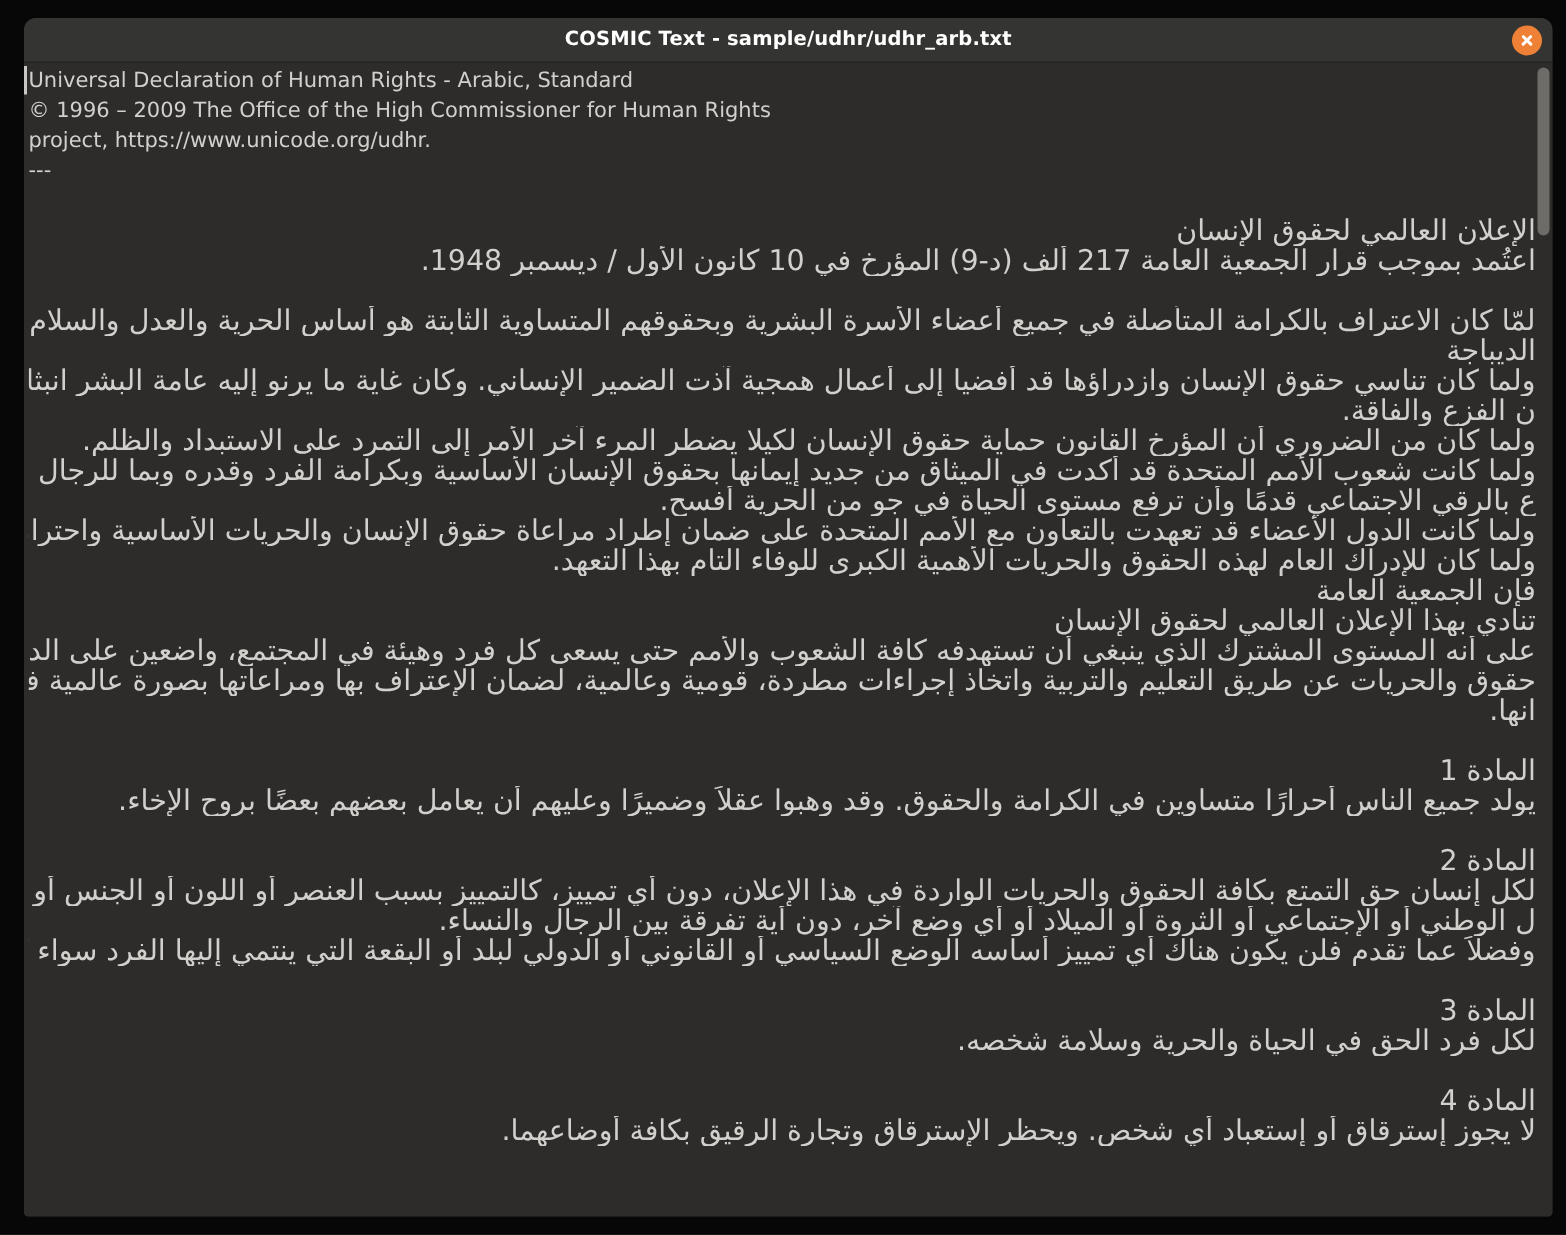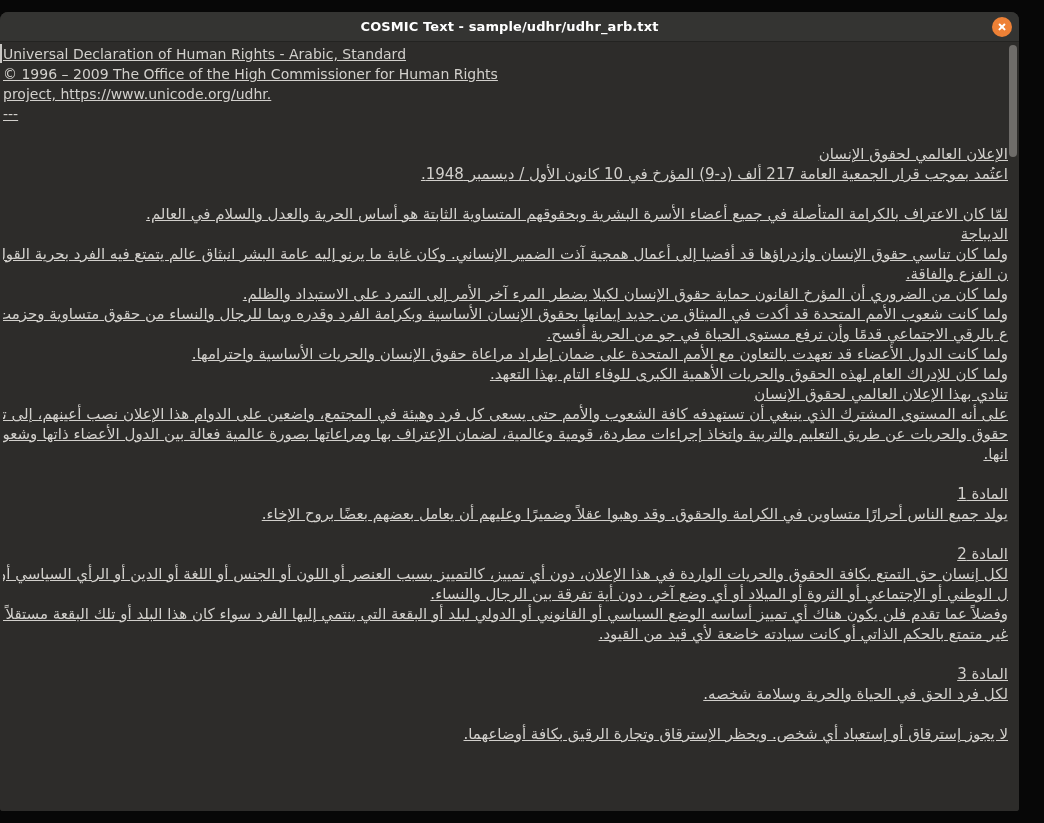--- a/index.html
+++ b/index.html
@@ -15,21 +15,21 @@
   }
   *{margin:0;padding:0;box-sizing:border-box;}
   html,body{width:1044px;height:823px;overflow:hidden;}
   body{
     background:var(--outer-background);
     font-family:"DejaVu Sans",sans-serif;
     position:relative;
   }
   .window{
     position:absolute;
-    left:0; top:12px;
+    left:16px; top:12px;
     width:1019px; height:799px;
     border-radius:8px 8px 3px 3px;
     overflow:hidden;
     background:var(--editor-background);
     display:flex;
     flex-direction:column;
   }
   .titlebar{
     height:30px;
     flex:0 0 30px;
@@ -83,24 +83,23 @@
     left:3px; right:11px; top:2px; bottom:0;
     overflow:hidden;
   }
   .line{
     height:20px;
     line-height:20px;
     font-size:14px;
     color:var(--text);
     white-space:pre;
     overflow:hidden;
-    text-decoration:underline;
   }
   .line[dir="ltr"]{text-align:left;}
-  .line[dir="rtl"]{text-align:right;font-size:15px;}
+  .line[dir="rtl"]{text-align:right;font-size:19px;}
   .text-cursor{
     position:absolute;
     left:0; top:2px;
     width:1.5px; height:19px;
     background:var(--cursor);
   }
   .vertical-scrollbar{
     position:absolute;
     top:0; right:2px; bottom:0;
     width:8px;
@@ -135,37 +134,38 @@
         <div class="line" dir="rtl"></div>
         <div class="line" dir="rtl">لمّا كان الاعتراف بالكرامة المتأصلة في جميع أعضاء الأسرة البشرية وبحقوقهم المتساوية الثابتة هو أساس الحرية والعدل والسلام في العالم.</div>
         <div class="line" dir="rtl">الديباجة</div>
         <div class="line" dir="rtl">ولما كان تناسي حقوق الإنسان وازدراؤها قد أفضيا إلى أعمال همجية آذت الضمير الإنساني. وكان غاية ما يرنو إليه عامة البشر انبثاق عالم يتمتع فيه الفرد بحرية القول والعقيدة ويتحرر م</div>
         <div class="line" dir="rtl">ن الفزع والفاقة.</div>
         <div class="line" dir="rtl">ولما كان من الضروري أن المؤرخ القانون حماية حقوق الإنسان لكيلا يضطر المرء آخر الأمر إلى التمرد على الاستبداد والظلم.</div>
         <div class="line" dir="rtl">ولما كانت شعوب الأمم المتحدة قد أكدت في الميثاق من جديد إيمانها بحقوق الإنسان الأساسية وبكرامة الفرد وقدره وبما للرجال والنساء من حقوق متساوية وحزمت أمرها على أن تدف</div>
         <div class="line" dir="rtl">ع بالرقي الاجتماعي قدمًا وأن ترفع مستوى الحياة في جو من الحرية أفسح.</div>
         <div class="line" dir="rtl">ولما كانت الدول الأعضاء قد تعهدت بالتعاون مع الأمم المتحدة على ضمان إطراد مراعاة حقوق الإنسان والحريات الأساسية واحترامها.</div>
         <div class="line" dir="rtl">ولما كان للإدراك العام لهذه الحقوق والحريات الأهمية الكبرى للوفاء التام بهذا التعهد.</div>
+        <div class="line" dir="rtl">فإن الجمعية العامة</div>
         <div class="line" dir="rtl">تنادي بهذا الإعلان العالمي لحقوق الإنسان</div>
         <div class="line" dir="rtl">على أنه المستوى المشترك الذي ينبغي أن تستهدفه كافة الشعوب والأمم حتى يسعى كل فرد وهيئة في المجتمع، واضعين على الدوام هذا الإعلان نصب أعينهم، إلى توطيد احترام هذه ال</div>
         <div class="line" dir="rtl">حقوق والحريات عن طريق التعليم والتربية واتخاذ إجراءات مطردة، قومية وعالمية، لضمان الإعتراف بها ومراعاتها بصورة عالمية فعالة بين الدول الأعضاء ذاتها وشعوب البقاع الخاضعة لسلط</div>
         <div class="line" dir="rtl">انها.</div>
         <div class="line" dir="rtl"></div>
         <div class="line" dir="rtl">المادة 1</div>
         <div class="line" dir="rtl">يولد جميع الناس أحرارًا متساوين في الكرامة والحقوق. وقد وهبوا عقلاً وضميرًا وعليهم أن يعامل بعضهم بعضًا بروح الإخاء.</div>
         <div class="line" dir="rtl"></div>
         <div class="line" dir="rtl">المادة 2</div>
         <div class="line" dir="rtl">لكل إنسان حق التمتع بكافة الحقوق والحريات الواردة في هذا الإعلان، دون أي تمييز، كالتمييز بسبب العنصر أو اللون أو الجنس أو اللغة أو الدين أو الرأي السياسي أو أي رأي آخر، أو الأص</div>
         <div class="line" dir="rtl">ل الوطني أو الإجتماعي أو الثروة أو الميلاد أو أي وضع آخر، دون أية تفرقة بين الرجال والنساء.</div>
         <div class="line" dir="rtl">وفضلاً عما تقدم فلن يكون هناك أي تمييز أساسه الوضع السياسي أو القانوني أو الدولي لبلد أو البقعة التي ينتمي إليها الفرد سواء كان هذا البلد أو تلك البقعة مستقلاً أو تحت الوصاية أو</div>
-        <div class="line" dir="rtl">غير متمتع بالحكم الذاتي أو كانت سيادته خاضعة لأي قيد من القيود.</div>
         <div class="line" dir="rtl"></div>
         <div class="line" dir="rtl">المادة 3</div>
         <div class="line" dir="rtl">لكل فرد الحق في الحياة والحرية وسلامة شخصه.</div>
         <div class="line" dir="rtl"></div>
+        <div class="line" dir="rtl">المادة 4</div>
         <div class="line" dir="rtl">لا يجوز إسترقاق أو إستعباد أي شخص. ويحظر الإسترقاق وتجارة الرقيق بكافة أوضاعهما.</div>
       </div>
     <div class="text-cursor"></div>
     <div class="vertical-scrollbar">
       <div class="scrollbar-thumb" style="top: 3px; height: 112px;"></div>
     </div>
   </div>
 </div>
 
 </body></html>

